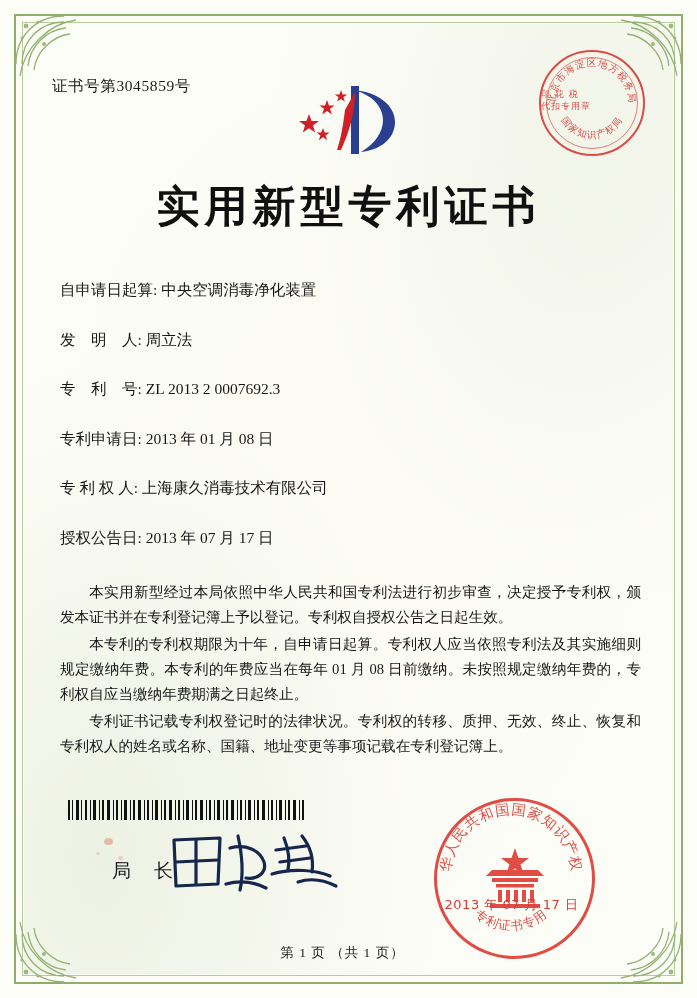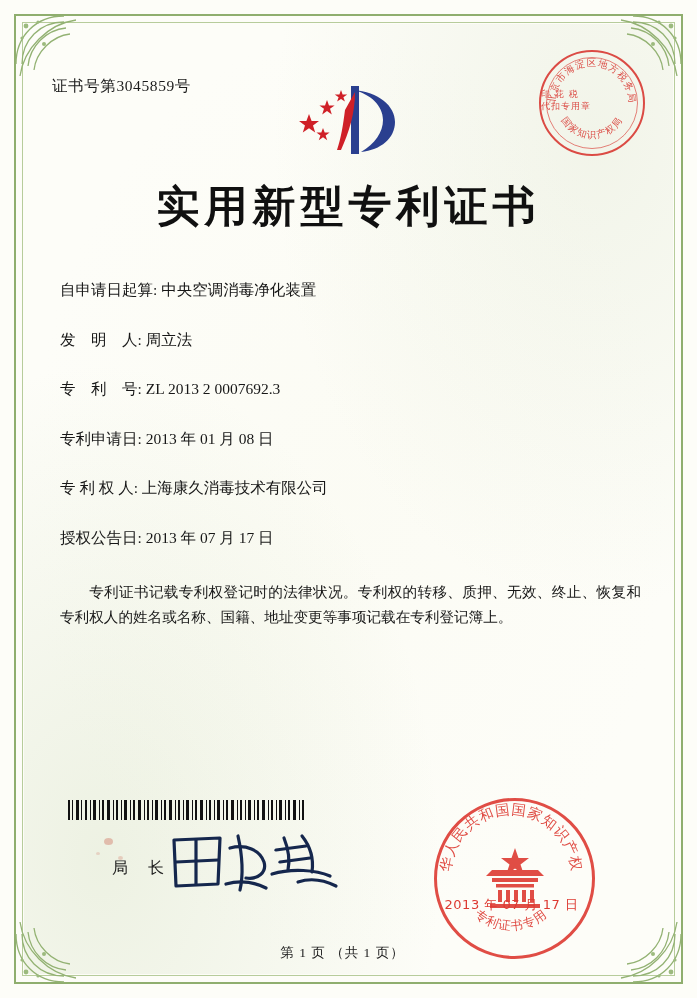--- a/index.html
+++ b/index.html
@@ -173,21 +173,21 @@
     top: 800px;
     width: 238px;
     height: 20px;
   }
 
   
   .sign-row {
     position: absolute;
     left: 112px;
     top: 858px;
-    font-size: 16px;
+    font-size: 19px;
     letter-spacing: 2px;
   }
   .signature {
     position: absolute;
     left: 168px;
     top: 832px;
     width: 180px;
     height: 62px;
   }
 
@@ -380,20 +380,22 @@
         <span class="field-label">专 利 权 人:</span>
         <span class="field-value">上海康久消毒技术有限公司</span>
       </div>
       <div class="field-row">
         <span class="field-label">授权公告日:</span>
         <span class="field-value">2013 年 07 月 17 日</span>
       </div>
     </div>
 
     <div class="paragraphs">
+      <p>本实用新型经过本局依照中华人民共和国专利法进行初步审查，决定授予专利权，颁发本证书并在专利登记簿上予以登记。专利权自授权公告之日起生效。</p>
+      <p>本专利的专利权期限为十年，自申请日起算。专利权人应当依照专利法及其实施细则规定缴纳年费。本专利的年费应当在每年 01 月 08 日前缴纳。未按照规定缴纳年费的，专利权自应当缴纳年费期满之日起终止。</p>
       <p>专利证书记载专利权登记时的法律状况。专利权的转移、质押、无效、终止、恢复和专利权人的姓名或名称、国籍、地址变更等事项记载在专利登记簿上。</p>
     </div>
 
     <div class="barcode">
       <svg width="238" height="20" viewBox="0 0 238 20">
         <g fill="#111">
           <rect x="0" y="0" width="2" height="20"></rect>
             <rect x="4" y="0" width="1" height="20"></rect>
           <rect x="8" y="0" width="3" height="20"></rect>
             <rect x="13" y="0" width="1" height="20"></rect>

